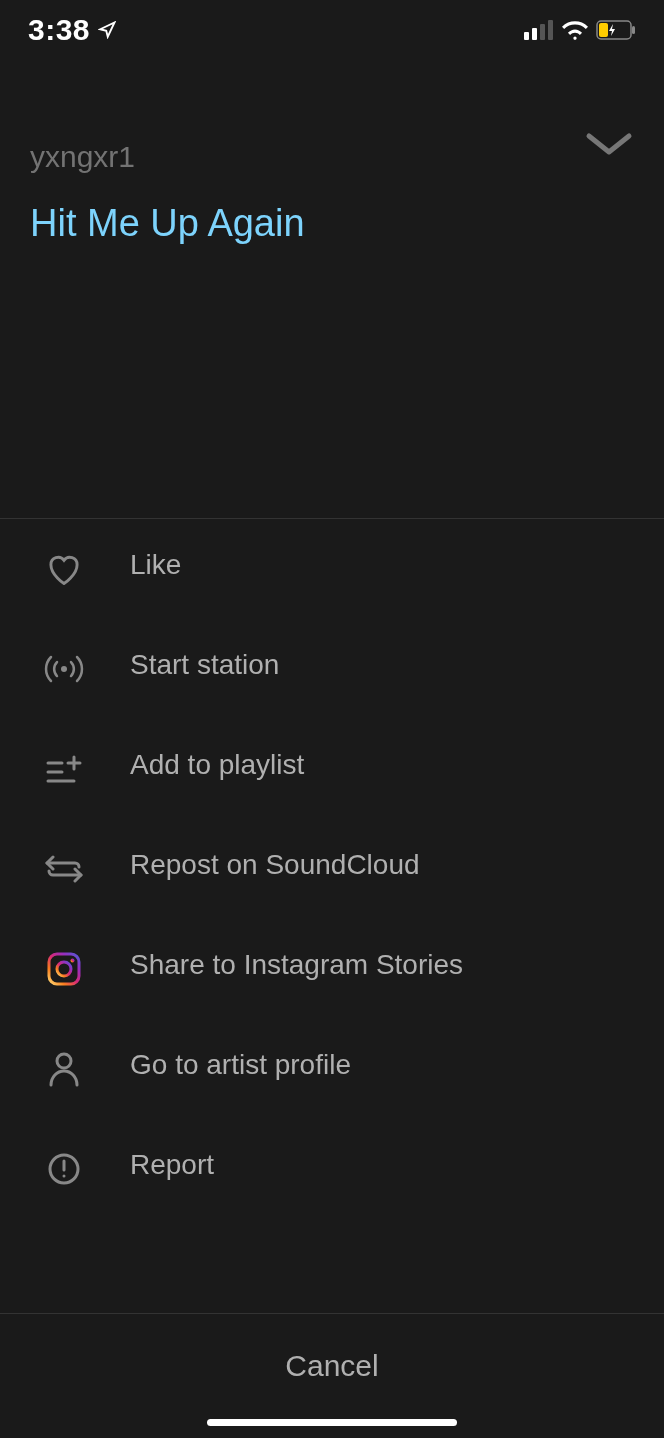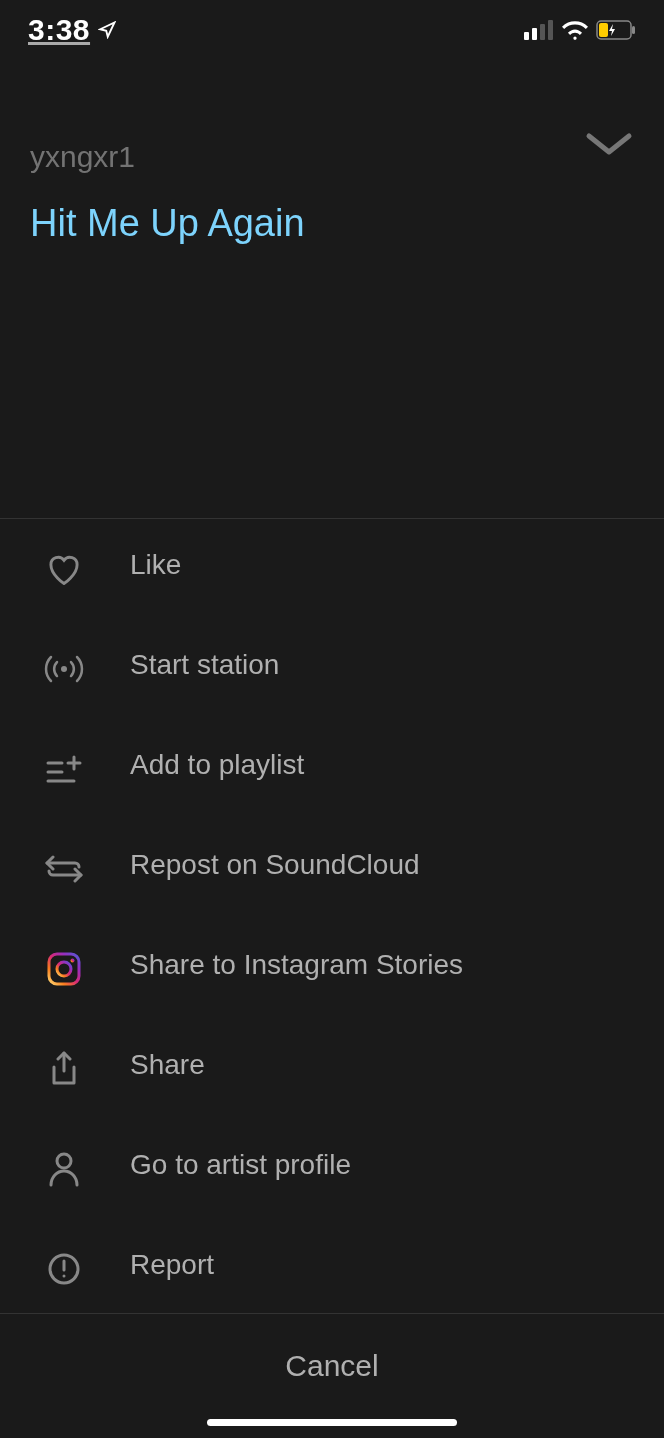--- a/index.html
+++ b/index.html
@@ -15,21 +15,20 @@
       color: #aaa;
       overflow: hidden;
       position: relative;
     }
     .status-bar {
       height: 60px;
       display: flex;
       justify-content: space-between;
       align-items: center;
       padding: 0 28px;
-      text-decoration: underline;
     }
     .status-left {
       display: flex;
       align-items: center;
       gap: 8px;
     }
     .time {
       color: #fff;
       font-size: 30px;
       font-weight: 600;
@@ -240,30 +239,20 @@
             </linearGradient>
           </defs>
           <rect x="2" y="2" width="30" height="30" rx="8" fill="none" stroke="url(#ig)" stroke-width="3"></rect>
           <circle cx="17" cy="17" r="7" fill="none" stroke="url(#ig)" stroke-width="3"></circle>
           <circle cx="25.5" cy="8.5" r="2" fill="url(#ig)"></circle>
         </svg>
       </span>
       <span class="menu-label">Share to Instagram Stories</span>
     </li>
 
-    <li class="menu-item">
-      <span class="menu-icon">
-        <svg width="30" height="36" viewBox="0 0 30 36" fill="none" stroke="#888" stroke-width="3" stroke-linecap="round" stroke-linejoin="round">
-          <line x1="15" y1="2" x2="15" y2="20"></line>
-          <polyline points="9,8 15,2 21,8"></polyline>
-          <path d="M5 16 v16 h20 v-16"></path>
-        </svg>
-      </span>
-      <span class="menu-label">Share</span>
-    </li>
 
     <li class="menu-item">
       <span class="menu-icon">
         <svg width="32" height="36" viewBox="0 0 32 36" fill="none" stroke="#888" stroke-width="3" stroke-linecap="round" stroke-linejoin="round">
           <circle cx="16" cy="10" r="7"></circle>
           <path d="M3 34c0-8 6-14 13-14s13 6 13 14"></path>
         </svg>
       </span>
       <span class="menu-label">Go to artist profile</span>
     </li>

